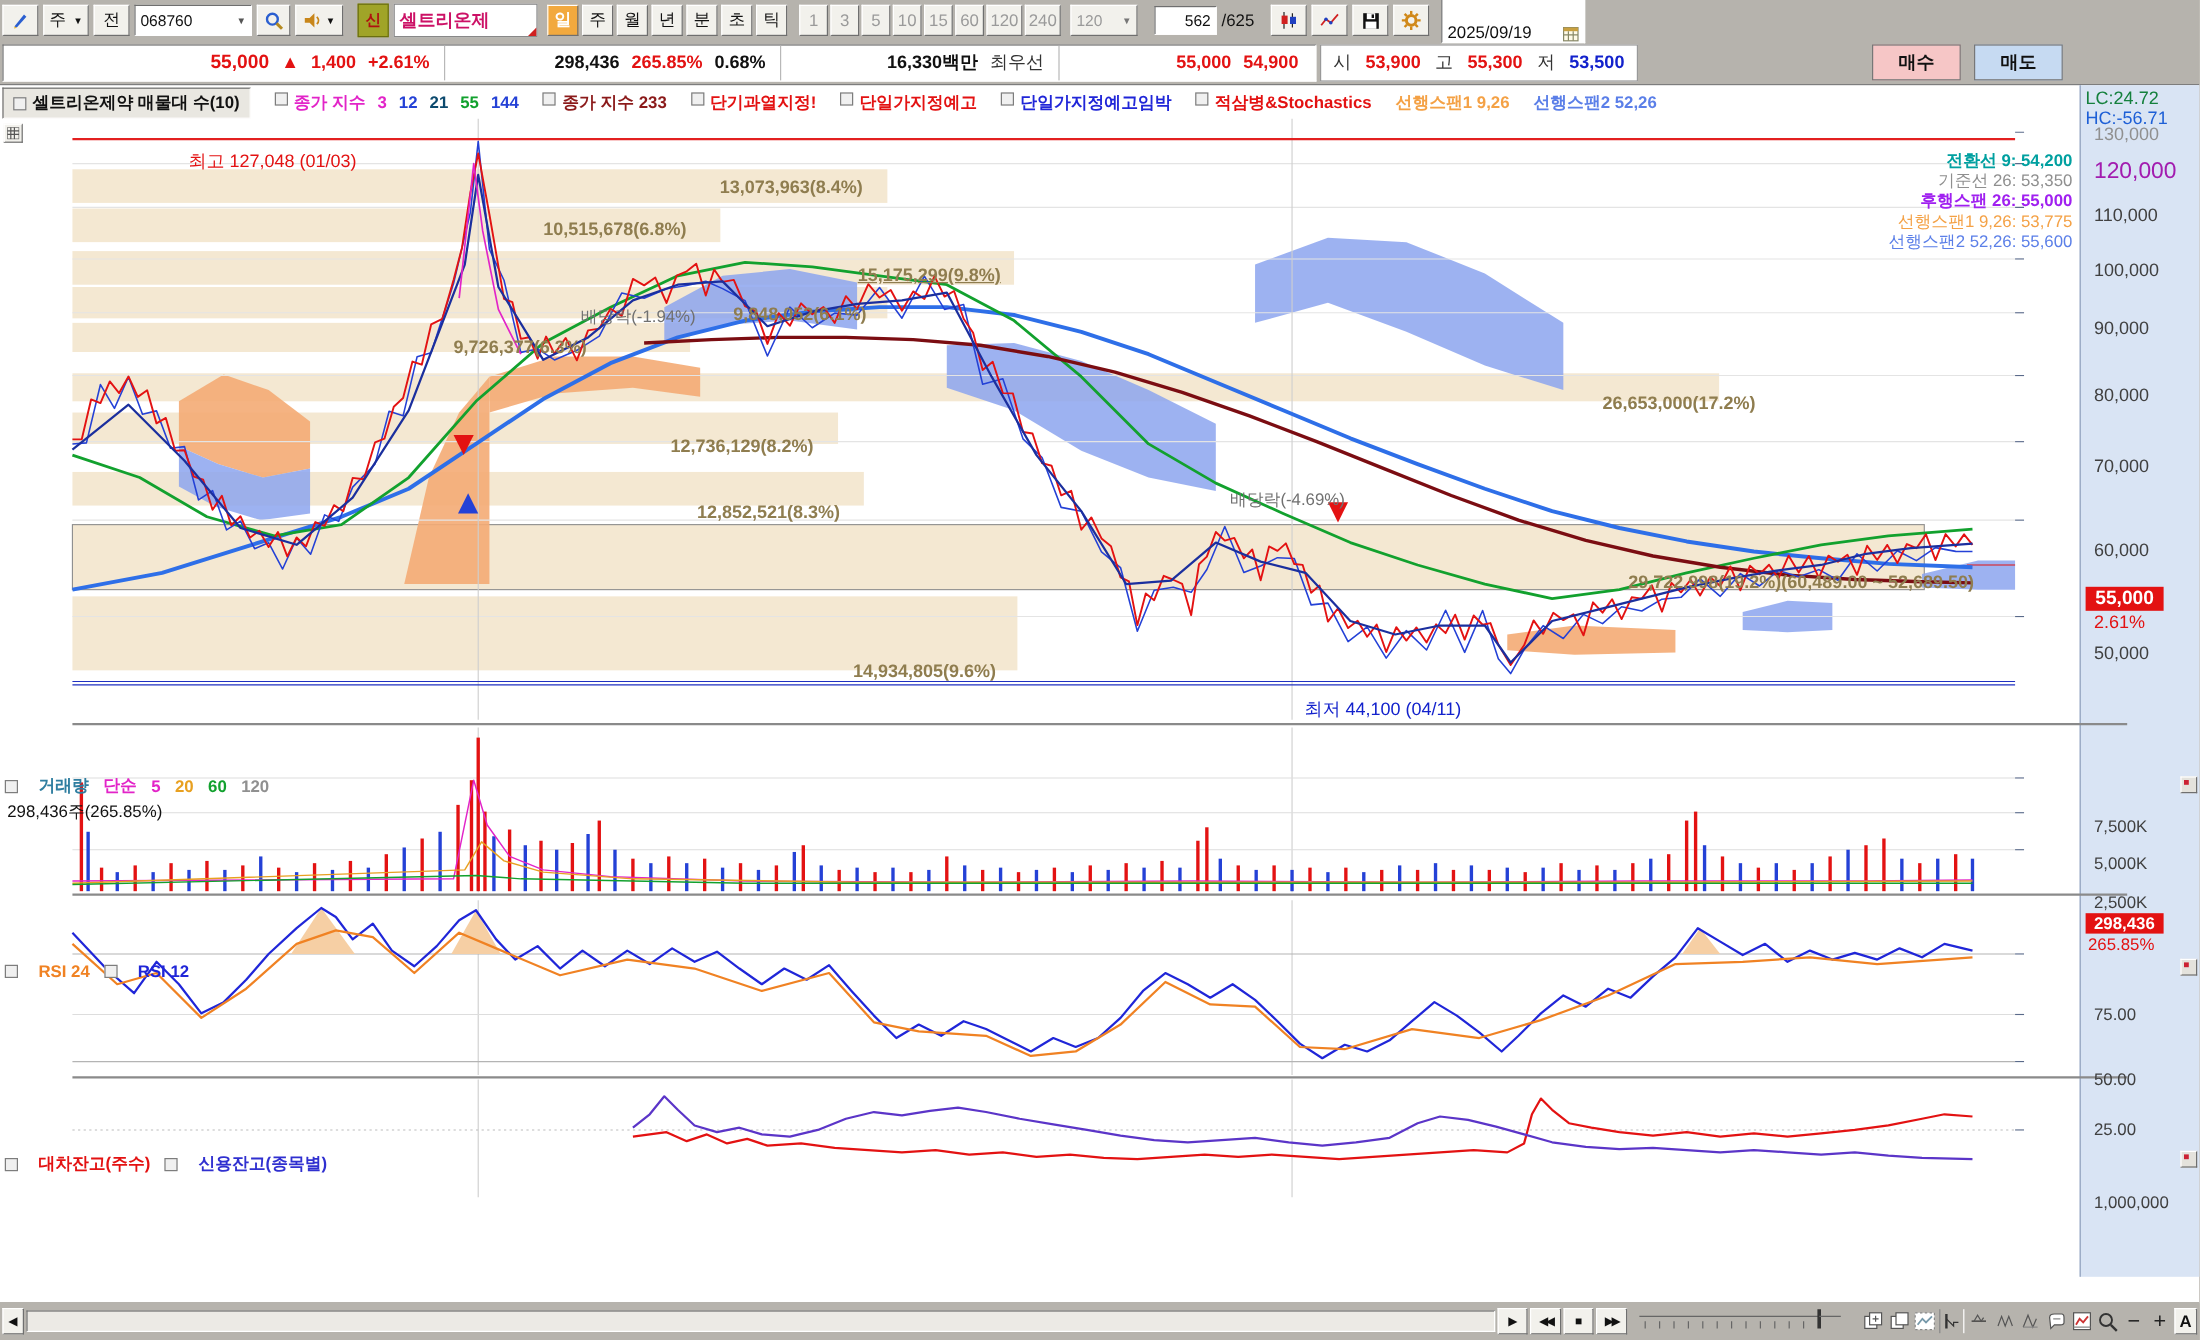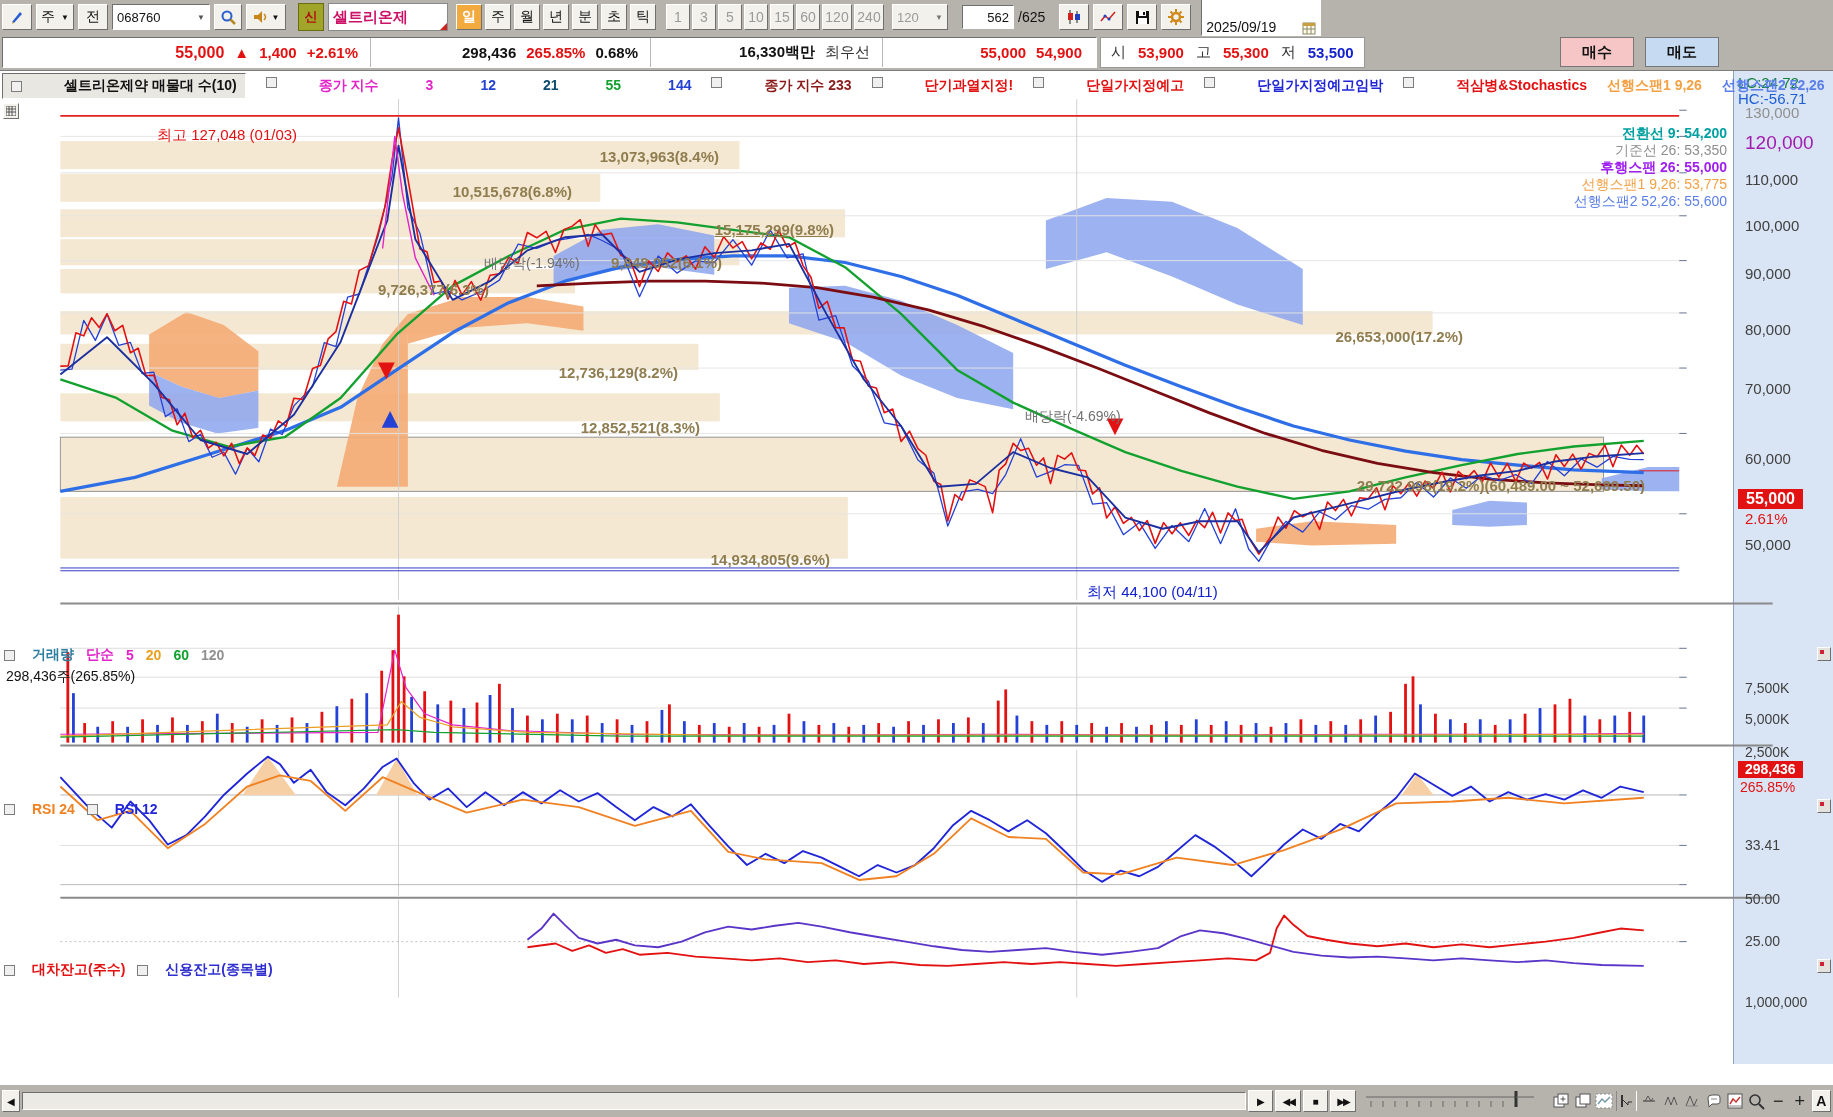--- a/index.html
+++ b/index.html
@@ -15,21 +15,21 @@
   .red{color:#e31212;} .blu{color:#1322cc;} .blk{color:#111;}
   .lab{color:#333;font-weight:normal;}
   .chart{position:absolute;left:0;top:70px;width:1833px;height:1015px;background:#fff;border-top:1px solid #7d7d7d;}
   .axisbg{position:absolute;left:1733px;top:0;width:100px;height:993px;background:#d9e4f4;border-left:1px solid #8ea0bc;}
   #csvg{position:absolute;left:0;top:0;pointer-events:none;}
   #overlay{position:absolute;left:0;top:-70px;width:1833px;height:1085px;pointer-events:none;}
   .cl{position:absolute;white-space:nowrap;line-height:1.1;}
   .hdr{position:absolute;left:2px;top:2px;height:26px;display:flex;align-items:center;gap:20px;font-size:14px;font-weight:bold;}
   .cb{width:9px;height:9px;background:#f0f0f0;border:1px solid #7d7d7d;display:inline-block;margin-right:5px;flex:none;}
   .tile{background:#e9e7e1;border:1px solid;border-color:#6f6f6f #fff #fff #6f6f6f;padding:3px 8px;display:flex;align-items:center;color:#111;}
-  .hitem{display:flex;gap:37px;}
+  .hitem{display:flex;}
   .panehdr{position:absolute;display:flex;align-items:center;gap:12px;font-size:14px;font-weight:bold;}
   .timestrip{position:absolute;left:0;top:993px;width:1833px;height:22px;background:#dce8f6;border-top:1px solid #8898b0;font-size:14px;color:#303030;}
   .timestrip span{position:absolute;top:3px;}
   .bottombar{position:absolute;left:0;top:1085px;width:1833px;height:32px;background:#b6b3ad;display:flex;align-items:center;gap:2px;padding:0 2px;box-sizing:border-box;}
   .bbtn{height:22px;width:26px;font-size:10px;}
   .sq{position:absolute;width:12px;height:12px;background:#e4e2dc;border:1px solid;border-color:#fff #6f6f6f #6f6f6f #fff;}
   .sq i{position:absolute;left:2px;top:2px;width:4px;height:4px;background:#c23;}
   .icon18{width:20px;height:20px;display:flex;align-items:center;justify-content:center;}
 </style>
 </head>
@@ -424,21 +424,21 @@
         <div class="cl" style="right: 1133px; top: 419px; color: rgb(143, 125, 79); font-size: 15px; font-weight: bold;">12,852,521(8.3%)</div>
         <div class="cl" style="left: 1025px; top: 408px; color: rgb(112, 112, 112); font-size: 14px;">배당락(-4.69%)</div>
         <div class="cl" style="right: 188px; top: 477px; color: rgb(143, 125, 79); font-size: 15px; font-weight: bold;">29,722,998(19.2%)(60,489.00 ~ 52,689.50)</div>
         <div class="cl" style="right: 1003px; top: 551px; color: rgb(143, 125, 79); font-size: 15px; font-weight: bold;">14,934,805(9.6%)</div>
         <div class="cl" style="left: 1087px; top: 583px; color: rgb(19, 34, 204); font-size: 15px;">최저 44,100 (04/11)</div>
         <div class="cl" style="left: 1745px; top: 680px; color: rgb(64, 64, 64); font-size: 14px;">7,500K</div>
         <div class="cl" style="left: 1745px; top: 711px; color: rgb(64, 64, 64); font-size: 14px;">5,000K</div>
         <div class="cl" style="left: 1745px; top: 744px; color: rgb(64, 64, 64); font-size: 14px;">2,500K</div>
         <div class="cl" style="left: 1738px; top: 760px; color: rgb(255, 255, 255); font-size: 14px; font-weight: bold; background: rgb(227, 18, 18); padding: 1px 7px;">298,436</div>
         <div class="cl" style="left: 1740px; top: 779px; color: rgb(227, 18, 18); font-size: 14px;">265.85%</div>
-        <div class="cl" style="left: 1745px; top: 837px; color: rgb(64, 64, 64); font-size: 14px;">33.41</div>
+        <div class="cl" style="left: 1745px; top: 837px; color: rgb(64, 64, 64); font-size: 14px;">75.00</div>
         <div class="cl" style="left: 1745px; top: 891px; color: rgb(64, 64, 64); font-size: 14px;">50.00</div>
         <div class="cl" style="left: 1745px; top: 933px; color: rgb(64, 64, 64); font-size: 14px;">25.00</div>
         <div class="cl" style="left: 1745px; top: 994px; color: rgb(64, 64, 64); font-size: 14px;">1,000,000</div>
       </div>
 
     <div class="hdr" id="hdr-row">
         <div class="tile hitem">
           <span class="cb"></span>
           <span style="color: rgb(17, 17, 17);">셀트리온제약 매물대 수(10)</span>
         </div>

